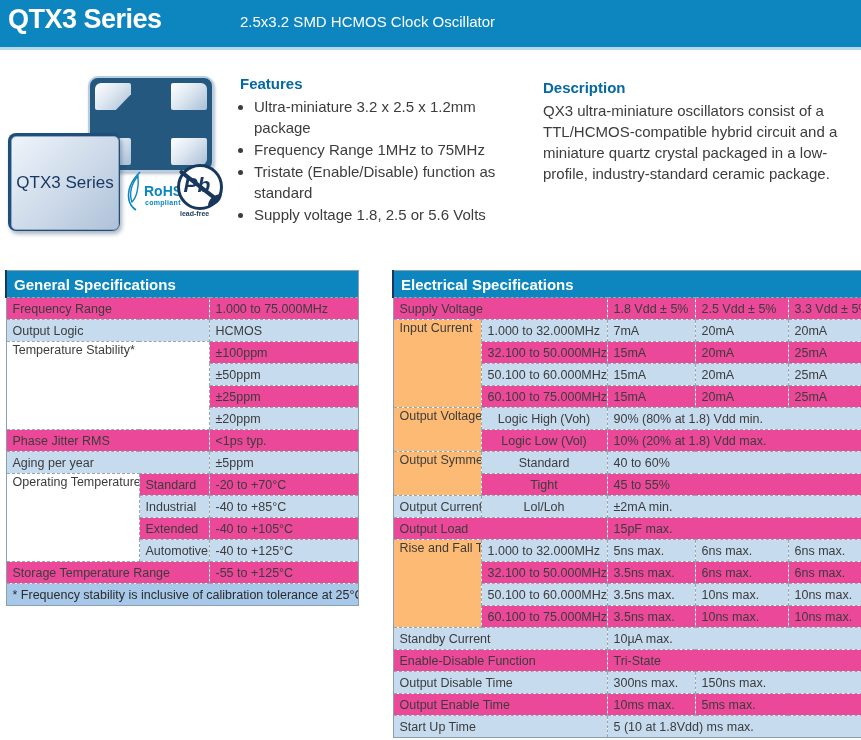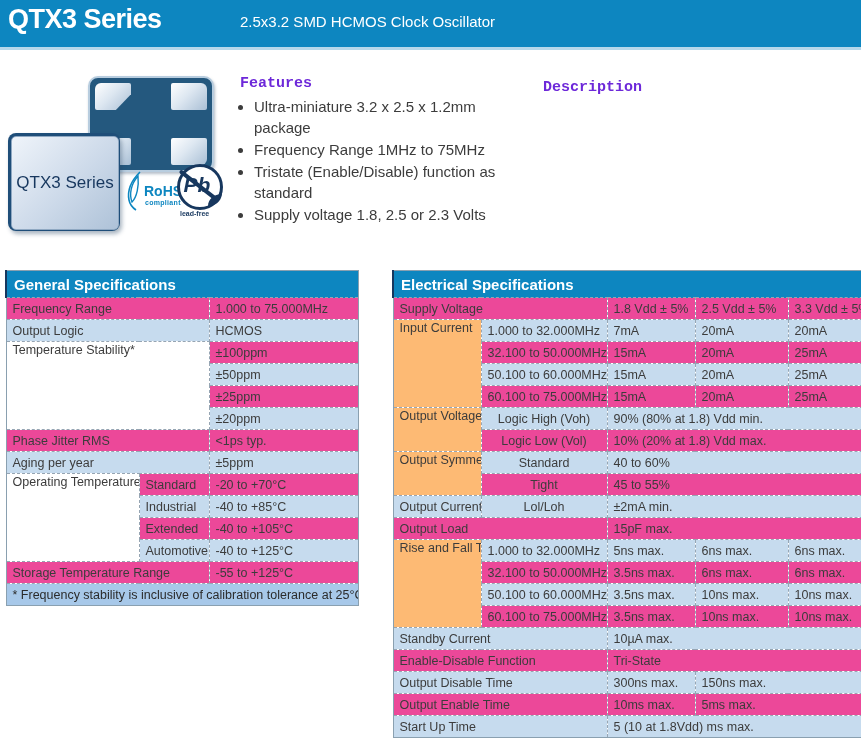--- a/index.html
+++ b/index.html
@@ -26,21 +26,21 @@
   .rohs{position:absolute;left:116px;top:108px;width:56px;height:54px;}
   .rohs .word{position:absolute;left:20px;top:13px;font-size:14px;font-weight:bold;color:#0d86c0;}
   .rohs .sub{position:absolute;left:21px;top:29px;font-size:7px;font-weight:bold;color:#0d86c0;letter-spacing:.3px;}
   .pb{position:absolute;left:166px;top:100px;width:54px;height:60px;}
   .pb .circle{position:absolute;left:3px;top:2px;width:40px;height:40px;border:3px solid #17375e;border-radius:50%;background:#ffffff;}
   .pb .sym{position:absolute;left:0;top:0;width:46px;height:46px;display:flex;align-items:center;justify-content:center;font-size:21px;font-weight:bold;color:#17375e;font-style:italic;}
   .pb .bar{position:absolute;left:1px;top:21px;width:46px;height:4px;background:#17375e;transform:rotate(38deg);border-radius:2px;}
   .pb .label{position:absolute;left:6px;top:48px;font-size:7px;font-weight:bold;color:#17375e;}
 
   
-  .col-head{font-size:15px;font-weight:bold;color:#6d28d9;margin:0 0 4px 0;font-family:Liberation Mono, monospace;}
+  .col-head{font-size:15px;font-weight:bold;color:#0369a1;margin:0 0 4px 0;}
   .features{position:absolute;left:240px;top:75px;width:290px;}
   .features ul{margin:2px 0 0 0;padding-left:14px;}
   .features li{font-size:15px;line-height:21px;margin-bottom:1px;}
   .description{position:absolute;left:543px;top:75px;width:312px;}
   .description p{margin:2px 0 0 0;font-size:15px;line-height:21px;}
 
   
   table.spec{border-collapse:collapse;table-layout:fixed;position:absolute;top:270px;border:1px solid #8aa0b0;}
   table.spec th.bar{background:#0d86c0;color:#ffffff;font-size:15px;font-weight:bold;text-align:left;height:26px;padding:0 12px 0 7px;border-left:2px solid #17375e;}
   table.spec td{border:1px dashed #96a5b3;font-size:12.5px;height:22px;padding:1px 6px;box-sizing:border-box;overflow:hidden;white-space:nowrap;}
@@ -93,26 +93,27 @@
     <span class="label">lead-free</span>
   </div>
 </div>
 
 <div class="features">
   <p class="col-head">Features</p>
   <ul>
     <li>Ultra-miniature 3.2 x 2.5 x 1.2mm package</li>
     <li>Frequency Range 1MHz to 75MHz</li>
     <li>Tristate (Enable/Disable) function as standard</li>
-    <li>Supply voltage  1.8, 2.5 or 2.3 Volts</li>
+    <li>Supply voltage  1.8, 2.5 or 5.6 Volts</li>
   </ul>
 </div>
 
 <div class="description">
   <p class="col-head">Description</p>
+  <p>QX3 ultra-miniature oscillators consist of a TTL/HCMOS-compatible hybrid circuit and a miniature quartz crystal packaged in a low-profile, industry-standard ceramic package.</p>
 </div>
 
 <table class="spec" id="general">
   <colgroup>
       <col style="width:133px">
       <col style="width:70px">
       <col style="width:149px">
     </colgroup>
   <tbody>
       <tr>

